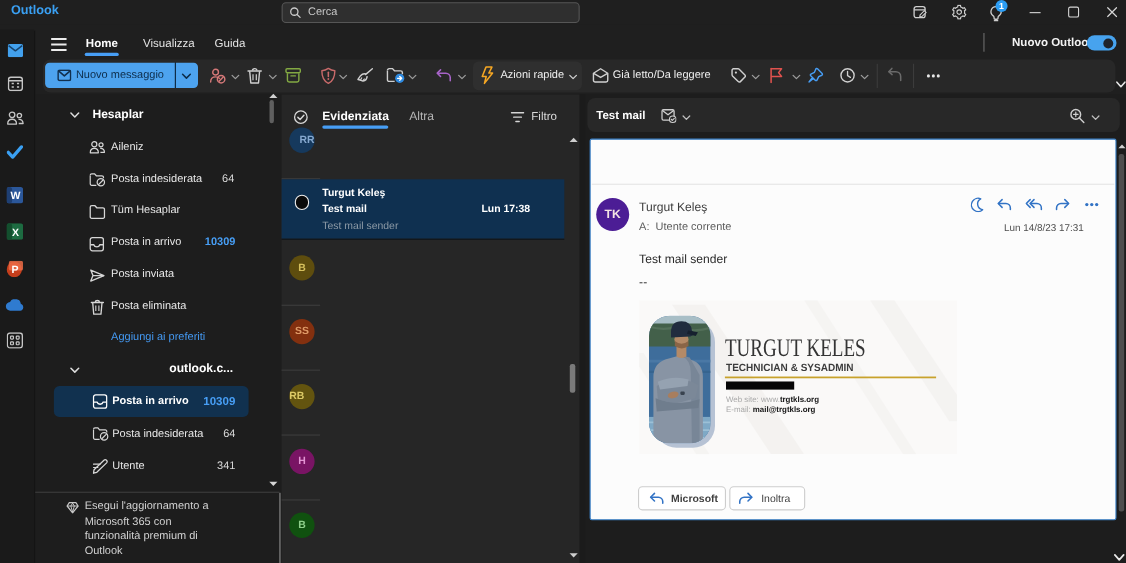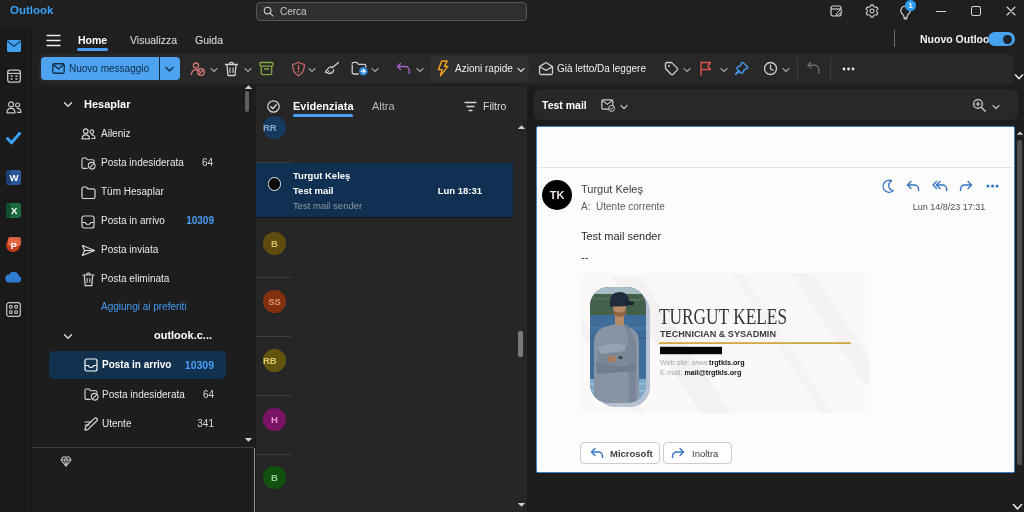--- a/index.html
+++ b/index.html
@@ -323,20 +323,21 @@
       <path d="M0.8 1 L4.5 4.8 L8.2 1z" fill="#d6d6d6"></path>
     </svg>
 
 <div class="abs" style="left:32px;top:447px;width:222px;height:1px;background:#3d3d3d"></div>
 <div class="abs" style="left:253.5px;top:448px;width:1.5px;height:64px;background:#8f8f8f"></div>
 
 <svg class="abs ico" style="left:60px;top:456px" width="12" height="11" viewBox="0 0 12 11">
       <path d="M3 1 h6 L11 4 L6 10.2 L1 4z" fill="none" stroke="#c9c9c9" stroke-width="1.1" stroke-linejoin="round"></path>
       <path d="M1 4h10 M4.4 4 L6 1.4 L7.6 4 L6 9.6z" fill="none" stroke="#c9c9c9" stroke-width="0.9" stroke-linejoin="round"></path>
     </svg>
+<div class="abs" style="left:77px;top:454px;width:120px;font-size:10px;line-height:13.5px;color:#d2d2d2">Esegui l'aggiornamento a Microsoft 365 con funzionalità premium di Outlook</div>
 
 <svg class="abs ico" style="left:267px;top:100px" width="13" height="13" viewBox="0 0 13 13">
       <circle cx="6.5" cy="6.5" r="5.7" fill="none" stroke="#d6d6d6" stroke-width="1.2"></circle>
       <path d="M3.8 6.7 L5.8 8.7 L9.3 4.7" fill="none" stroke="#d6d6d6" stroke-width="1.3" stroke-linecap="round" stroke-linejoin="round"></path>
     </svg>
 <div class="abs" style="left:293px;top:100px;font-size:11px;font-weight:bold;color:#fff">Evidenziata</div>
 <div class="abs" style="left:293px;top:114px;width:60px;height:3px;border-radius:2px;background:#479ef5"></div>
 <div class="abs" style="left:372px;top:100px;font-size:11px;color:#b5b5b5">Altra</div>
 <svg class="abs ico" style="left:464px;top:101px" width="13" height="11" viewBox="0 0 13 11">
       <path d="M1 1.5h11M3 5.5h7M5 9.5h3" stroke="#d6d6d6" stroke-width="1.3" stroke-linecap="round"></path>
@@ -344,28 +345,28 @@
 <div class="abs" style="left:483px;top:100px;font-size:10.5px;color:#d9d9d9">Filtro</div>
 
 <svg class="abs ico" style="left:517px;top:124px" width="9" height="6" viewBox="0 0 9 6">
       <path d="M0.8 5 L4.5 1.2 L8.2 5z" fill="#cfcfcf"></path>
     </svg>
 <div class="abs" style="left:518px;top:331px;width:4.5px;height:26px;border-radius:2px;background:#7a7a7a"></div>
 <svg class="abs ico" style="left:517px;top:502px" width="9" height="6" viewBox="0 0 9 6">
       <path d="M0.8 1 L4.5 4.8 L8.2 1z" fill="#cfcfcf"></path>
     </svg>
 
-<div class="abs" style="left:263px;top:116px;width:23px;height:23px;border-radius:12px;background:#16395d;color:#85a8cf;font-size:9.5px;font-weight:bold;text-align:left;line-height:23px">RR</div>
+<div class="abs" style="left:263px;top:116px;width:23px;height:23px;border-radius:12px;background:#16395d;color:#85a8cf;font-size:9.5px;font-weight:bold;text-align:right;line-height:23px">RR</div>
 <div class="abs" style="left:256px;top:162px;width:35px;height:1px;background:#3d3d3d"></div>
 
 <div class="abs" style="left:256px;top:163px;width:257px;height:54px;background:#0f3050"></div>
 <div class="abs" style="left:267.5px;top:177px;width:13.5px;height:13.5px;border-radius:8px;border:1.8px solid #ececec;background:#0a0a0a"></div>
 <div class="abs" style="left:293px;top:170px;font-size:9.5px;font-weight:bold;color:#fff">Turgut Keleş</div>
 <div class="abs" style="left:293px;top:184.5px;font-size:9.5px;font-weight:bold;color:#fff">Test mail</div>
-<div class="abs" style="left:416px;top:184.5px;width:66px;text-align:right;font-size:9.5px;font-weight:bold;color:#fff">Lun 18:31</div>
+<div class="abs" style="left:416px;top:184.5px;width:66px;text-align:right;font-size:9.5px;font-weight:bold;color:#fff">Lun 17:38</div>
 <div class="abs" style="left:293px;top:199.5px;font-size:9.5px;color:#8d9aa6">Test mail sender</div>
 <div class="abs" style="left:256px;top:217px;width:257px;height:1px;background:#10151a"></div>
 
 <div class="abs" style="left:263px;top:232px;width:23px;height:23px;border-radius:12px;background:#5e4d0e;color:#d6c05c;font-size:9.5px;font-weight:bold;text-align:center;line-height:23px">B</div>
 <div class="abs" style="left:256px;top:277px;width:35px;height:1px;background:#3d3d3d"></div>
 <div class="abs" style="left:263px;top:290px;width:23px;height:23px;border-radius:12px;background:#83300f;color:#e09b68;font-size:9.5px;font-weight:bold;text-align:center;line-height:23px">SS</div>
 <div class="abs" style="left:256px;top:336px;width:35px;height:1px;background:#3d3d3d"></div>
 <div class="abs" style="left:263px;top:349px;width:23px;height:23px;border-radius:12px;background:#63540f;color:#dcca66;font-size:9.5px;font-weight:bold;text-align:left;line-height:23px">RB</div>
 <div class="abs" style="left:256px;top:395px;width:35px;height:1px;background:#3d3d3d"></div>
 <div class="abs" style="left:263px;top:408px;width:23px;height:23px;border-radius:12px;background:#791464;color:#e394d3;font-size:9.5px;font-weight:bold;text-align:center;line-height:23px">H</div>
@@ -396,21 +397,21 @@
       <path d="M0.8 5 L4.5 1.2 L8.2 5z" fill="#cfcfcf"></path>
     </svg>
 <div class="abs" style="left:1017px;top:140px;width:5px;height:325px;border-radius:2px;background:#4e4e4e"></div>
 <svg class="abs ico" style="left:1012px;top:503px" width="11" height="8" viewBox="0 0 11 8">
       <path d="M1.5 1.5 L5.5 6 L9.5 1.5" stroke="#e8e8e8" stroke-width="1.6" fill="none" stroke-linecap="round" stroke-linejoin="round"></path>
     </svg>
 
 <div class="abs" style="left:536px;top:126px;width:479px;height:347px;background:#fcfcfc;border:1.6px solid #3b82ca;border-radius:2px"></div>
 <div class="abs" style="left:538px;top:167px;width:475px;height:1px;background:#e4e4e4"></div>
 
-<div class="abs" style="left:542px;top:180px;width:30px;height:30px;border-radius:16px;background:#000000;color:#f3e3e3;font-size:11px;font-weight:bold;text-align:center;line-height:30px">TK</div>
+<div class="abs" style="left:542px;top:180px;width:30px;height:30px;border-radius:16px;background:#4c1d95;color:#f3e3e3;font-size:11px;font-weight:bold;text-align:center;line-height:30px">TK</div>
 <div class="abs" style="left:581px;top:183px;font-size:11px;color:#3d3d3d">Turgut Keleş</div>
 <div class="abs" style="left:581px;top:200.5px;font-size:10px;color:#5c5c5c">A:&nbsp; Utente corrente</div>
 <svg class="abs ico" style="left:881px;top:179px" width="14" height="14" viewBox="0 0 14 14">
       <path d="M10.6 1.8 a6 6 0 1 0 1.7 9.8 a5.2 5.2 0 0 1 -1.7 -9.8z" fill="none" stroke="#3273c5" stroke-width="1.3" stroke-linejoin="round"></path>
     </svg>
 <svg class="abs ico" style="left:906px;top:180px" width="14" height="12" viewBox="0 0 14 12">
       <path d="M5 1.5 L1.5 5 L5 8.5" fill="none" stroke="#3273c5" stroke-width="1.4" stroke-linecap="round" stroke-linejoin="round"></path>
       <path d="M1.8 5 h6.7 a4 4 0 0 1 4 4 v1.5" fill="none" stroke="#3273c5" stroke-width="1.4" stroke-linecap="round"></path>
     </svg>
 <svg class="abs ico" style="left:932px;top:180px" width="16" height="12" viewBox="0 0 16 12">

